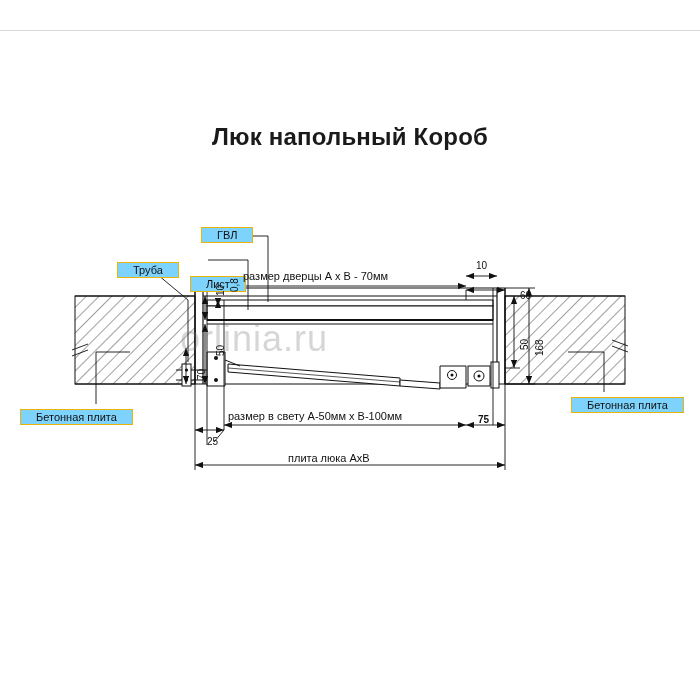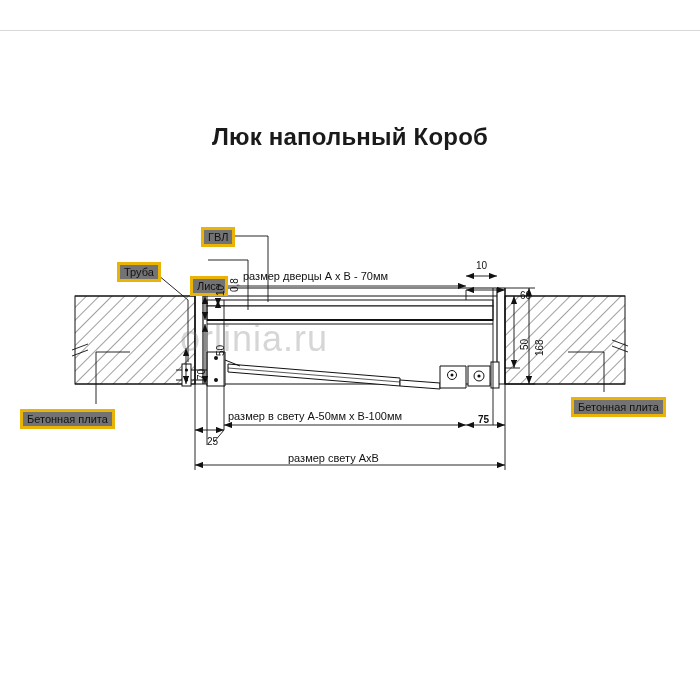--- a/index.html
+++ b/index.html
@@ -54,23 +54,23 @@
     font-family: "Liberation Sans", sans-serif;
   }
   .lbl {
     position: absolute;
     font-size: 11px;
     color: #111111;
     white-space: nowrap;
     font-family: "Liberation Sans", sans-serif;
   }
   .lbl.boxed {
-    border: 3px solid #eab308;
-    padding: 1px 4px;
-    background: #737373;
+    border: 1px solid #eab308;
+    padding: 1px 15px;
+    background: #7dd3fc;
   }
   .lbl.small { font-size: 10px; }
   .rot {
     transform-origin: left top;
   }
 </style>
 </head>
 <body>
 
 <div id="page">
@@ -212,21 +212,21 @@
   <div class="watermark">orlinia.ru</div>
 
   <div class="lbl boxed" style="left:117px; top:262px;">Труба</div>
   <div class="lbl boxed" style="left:201px; top:227px;">ГВЛ</div>
   <div class="lbl boxed" style="left:190px; top:252px;margin-top:24px;">Лист</div>
   <div class="lbl boxed" style="left:20px; top:409px;">Бетонная плита</div>
   <div class="lbl boxed" style="left:571px; top:397px;">Бетонная плита</div>
 
   <div class="lbl" style="left:243px; top:270px;">размер дверцы А х В - 70мм</div>
   <div class="lbl" style="left:228px; top:410px;">размер в свету А-50мм х В-100мм</div>
-  <div class="lbl" style="left:288px; top:452px;">размер свету АхВ</div>
+  <div class="lbl" style="left:288px; top:452px;">плита люка АхВ</div>
 
   <div class="lbl small" style="left:476px; top:260px;">10</div>
   <div class="lbl small" style="left:482px; top:290px;margin-left:38px;">60</div>
   <div class="lbl small" style="left:207px; top:436px;">25</div>
   <div class="lbl small" style="left:478px; top:414px;font-weight:bold;">75</div>
 
   <div class="lbl small rot" style="left:215px; top:296px; transform:rotate(-90deg);">10</div>
   <div class="lbl small rot" style="left:229px; top:292px; transform:rotate(-90deg);">0,8</div>
   <div class="lbl small rot" style="left:215px; top:356px; transform:rotate(-90deg);">50</div>
   <div class="lbl small rot" style="left:196px; top:380px; transform:rotate(-90deg);">70</div>

